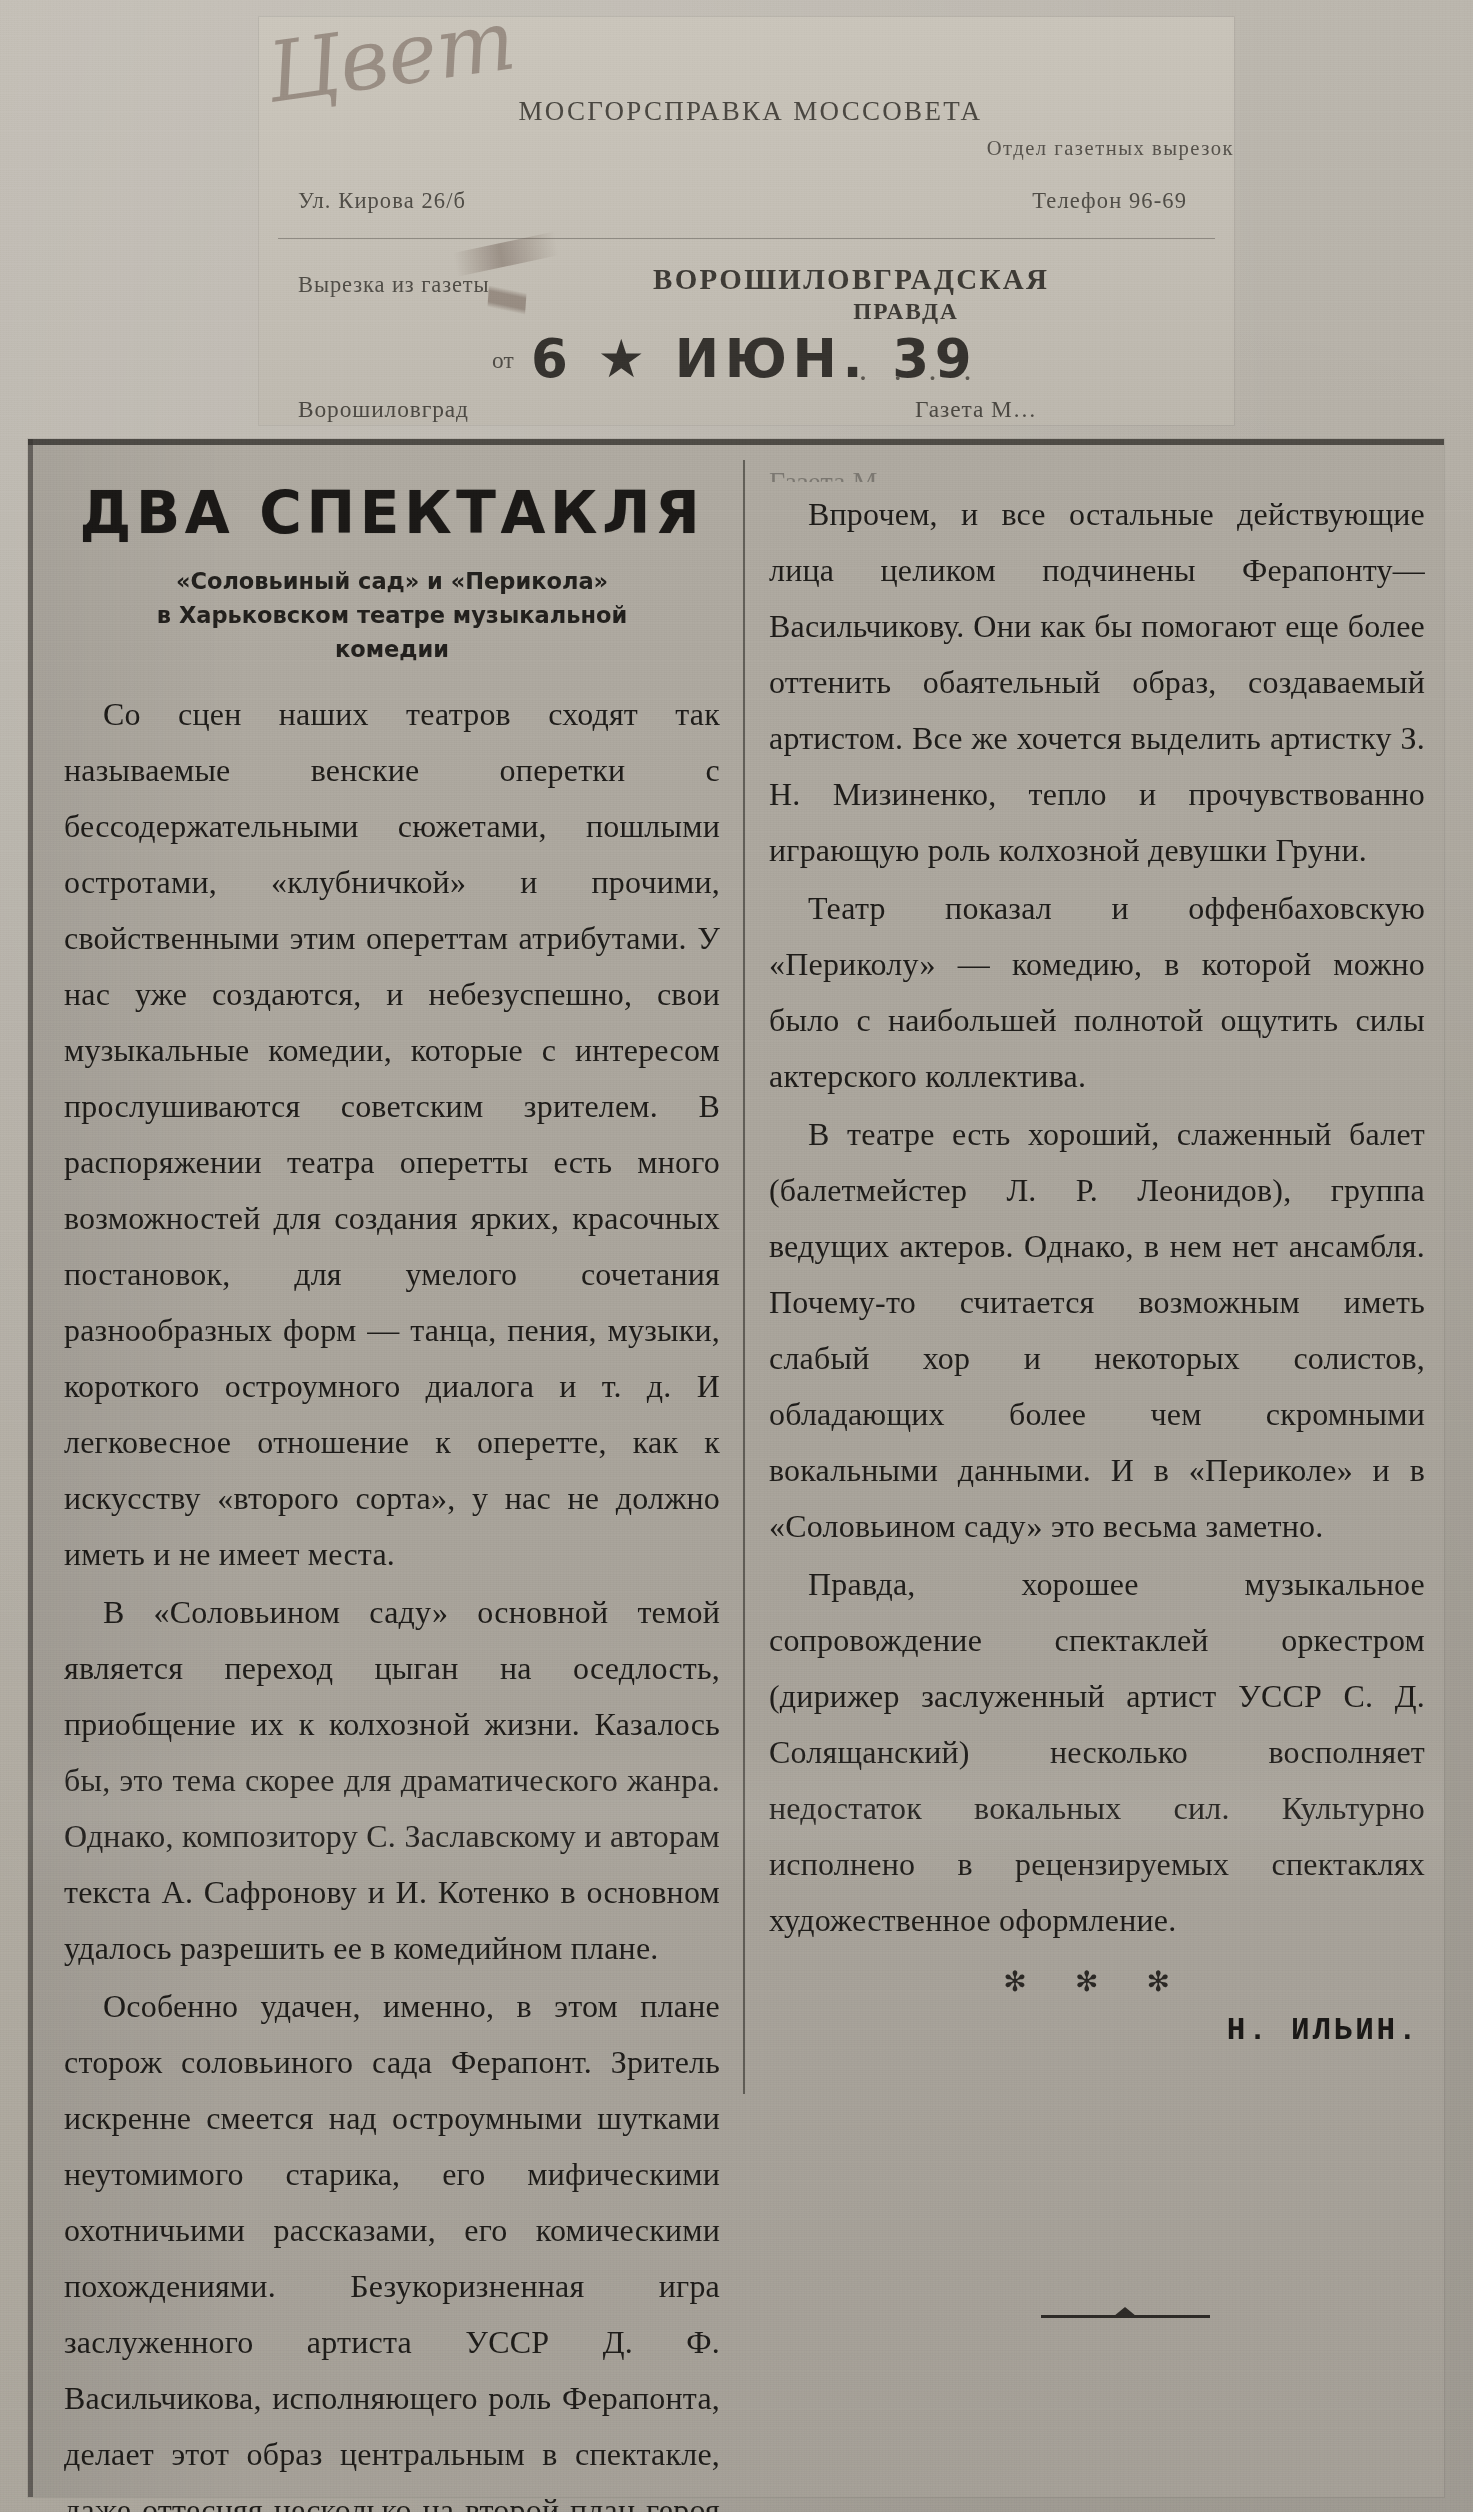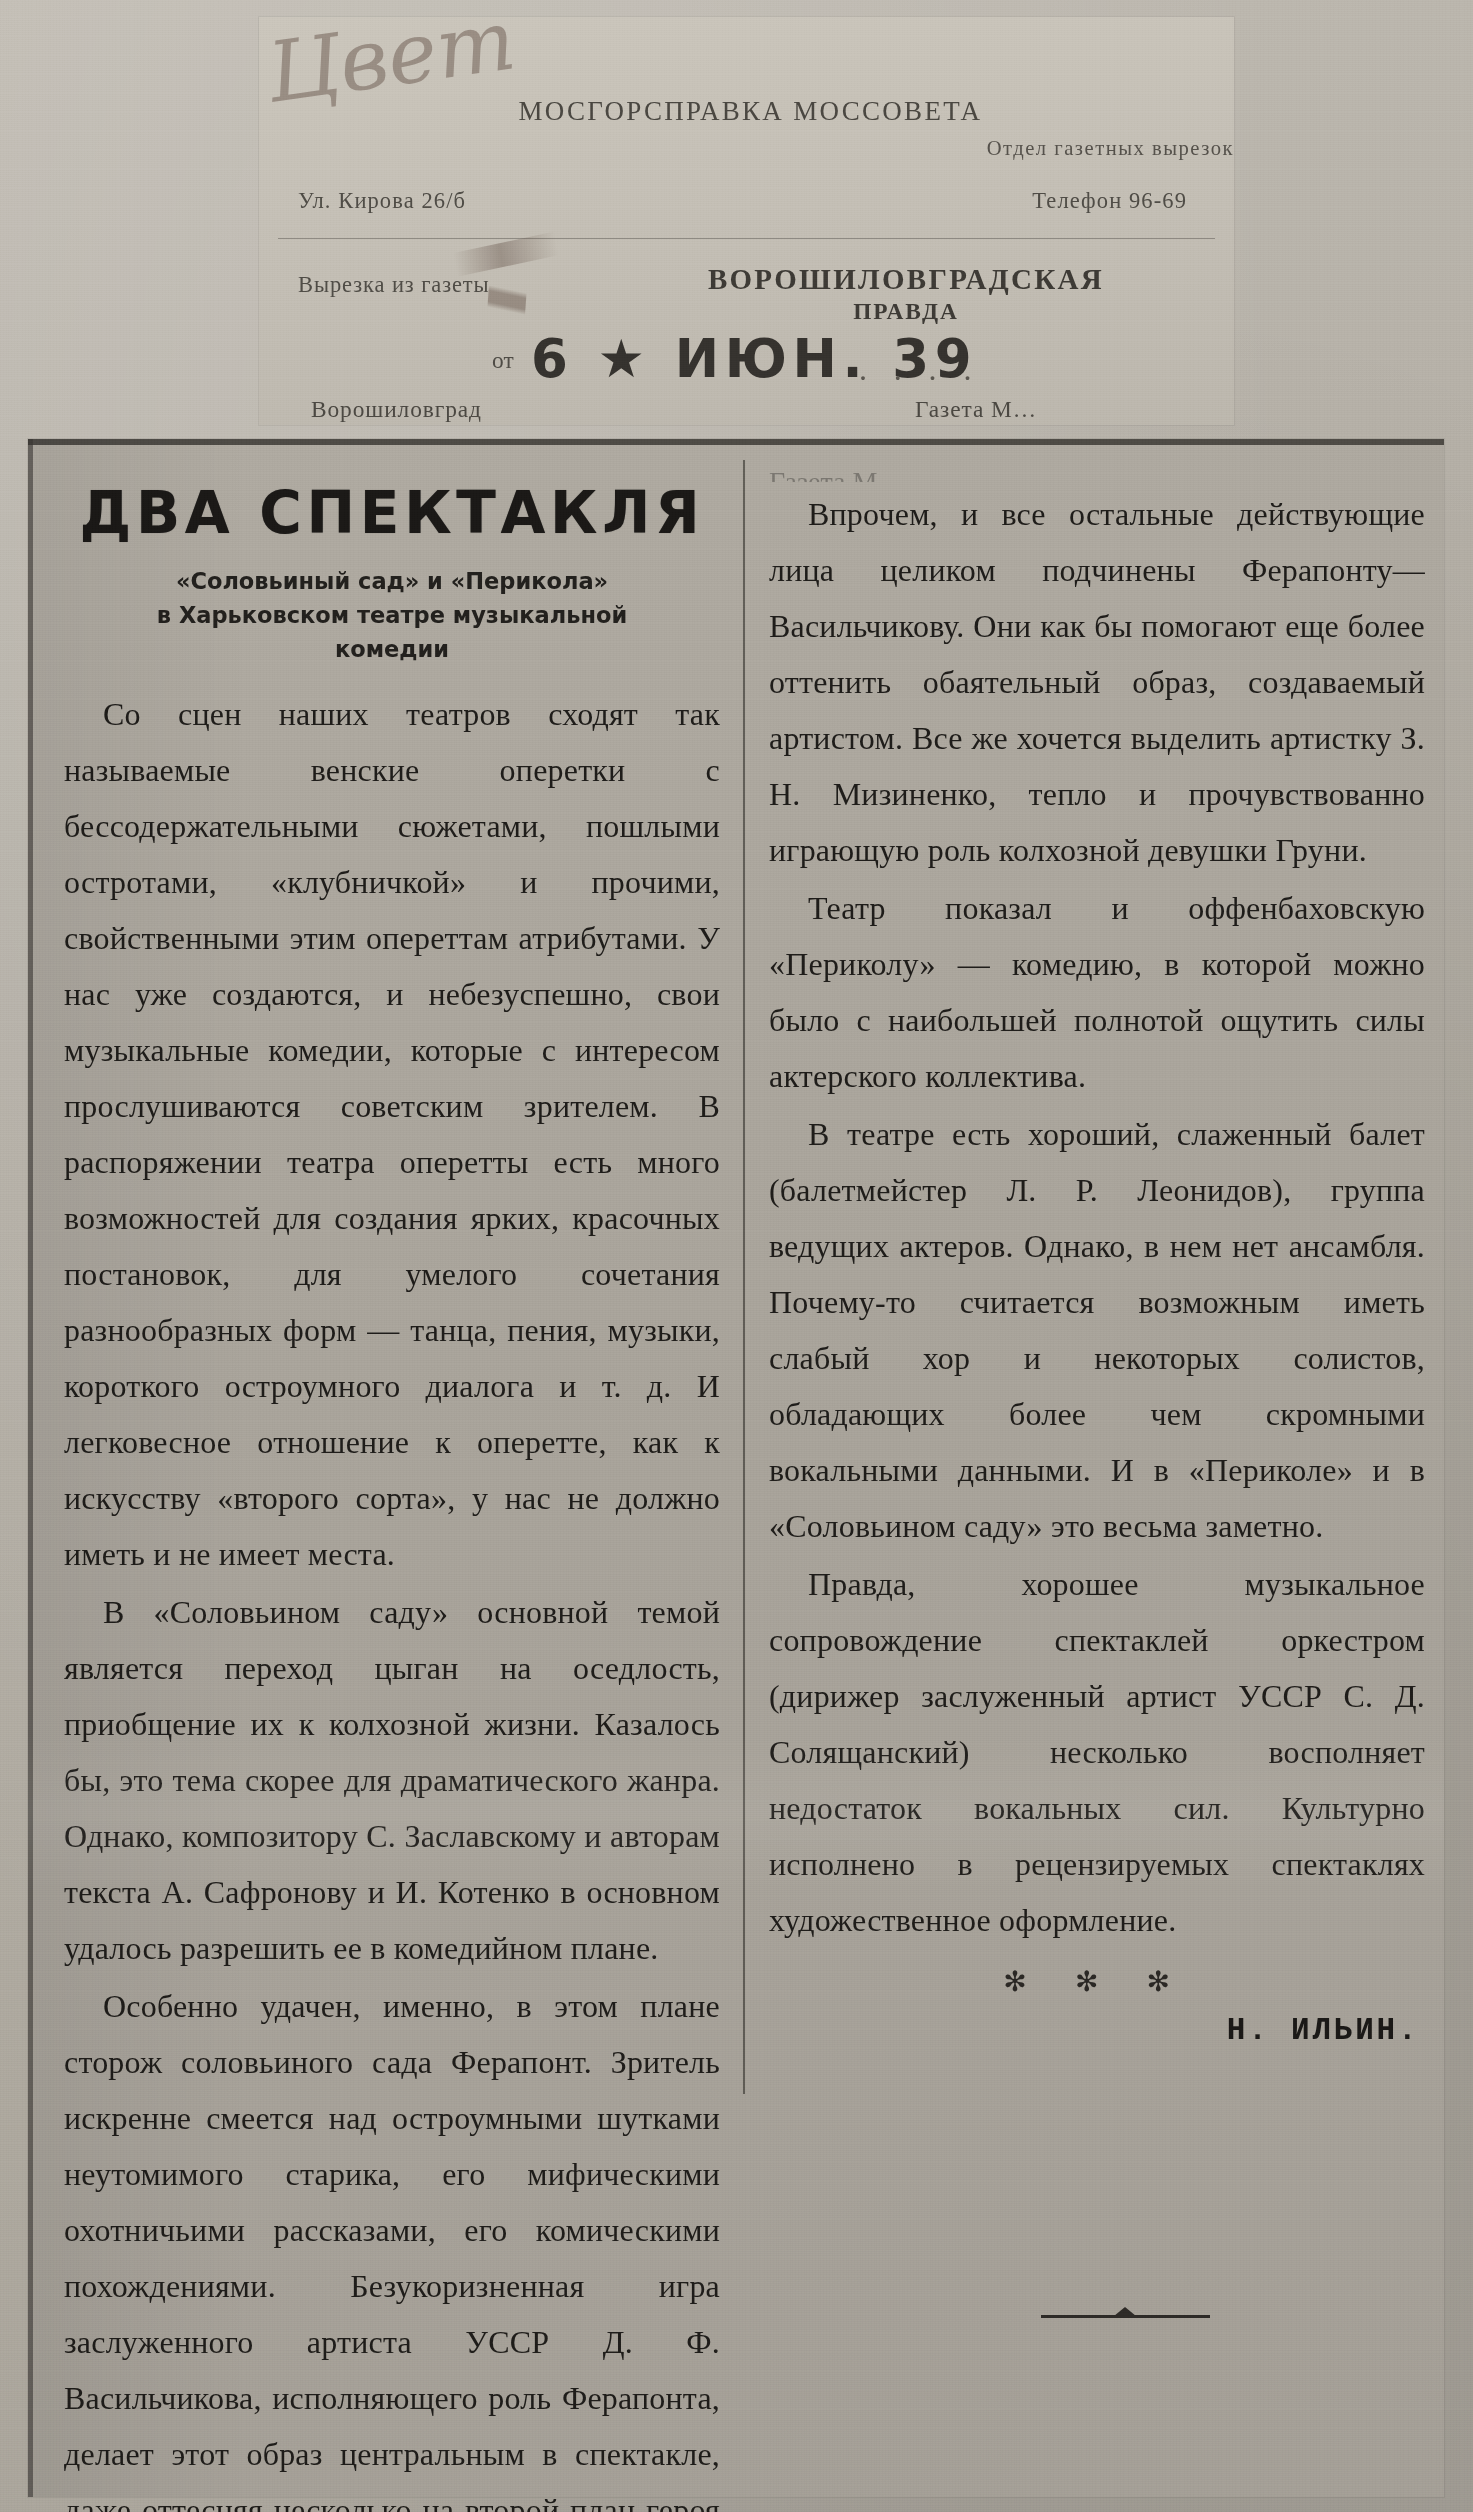--- a/index.html
+++ b/index.html
@@ -94,21 +94,20 @@
     top: 255px;
     font-size: 22.5px;
     letter-spacing: 0.9px;
     color: #4f4c46;
   }
   #slip .paper {
     position: absolute;
     left: 394px;
     top: 246px;
     width: 506px;
-    text-align: center;
     font-size: 29px;
     font-weight: bold;
     letter-spacing: 2.3px;
     color: #3d3a35;
   }
   #slip .paper2 {
     position: absolute;
     left: 394px;
     top: 281px;
     width: 506px;
@@ -138,21 +137,21 @@
   #slip .dots {
     position: absolute;
     left: 600px;
     top: 334px;
     font-size: 32px;
     letter-spacing: 9.4px;
     color: #5a564f;
   }
   #slip .city {
     position: absolute;
-    left: 52px;
+    left: 39px;
     top: 379px;
     font-size: 23.4px;
     letter-spacing: 0.9px;
     color: #4b4842;
   }
   #slip .city2 {
     position: absolute;
     left: 656px;
     top: 379px;
     font-size: 23.4px;

